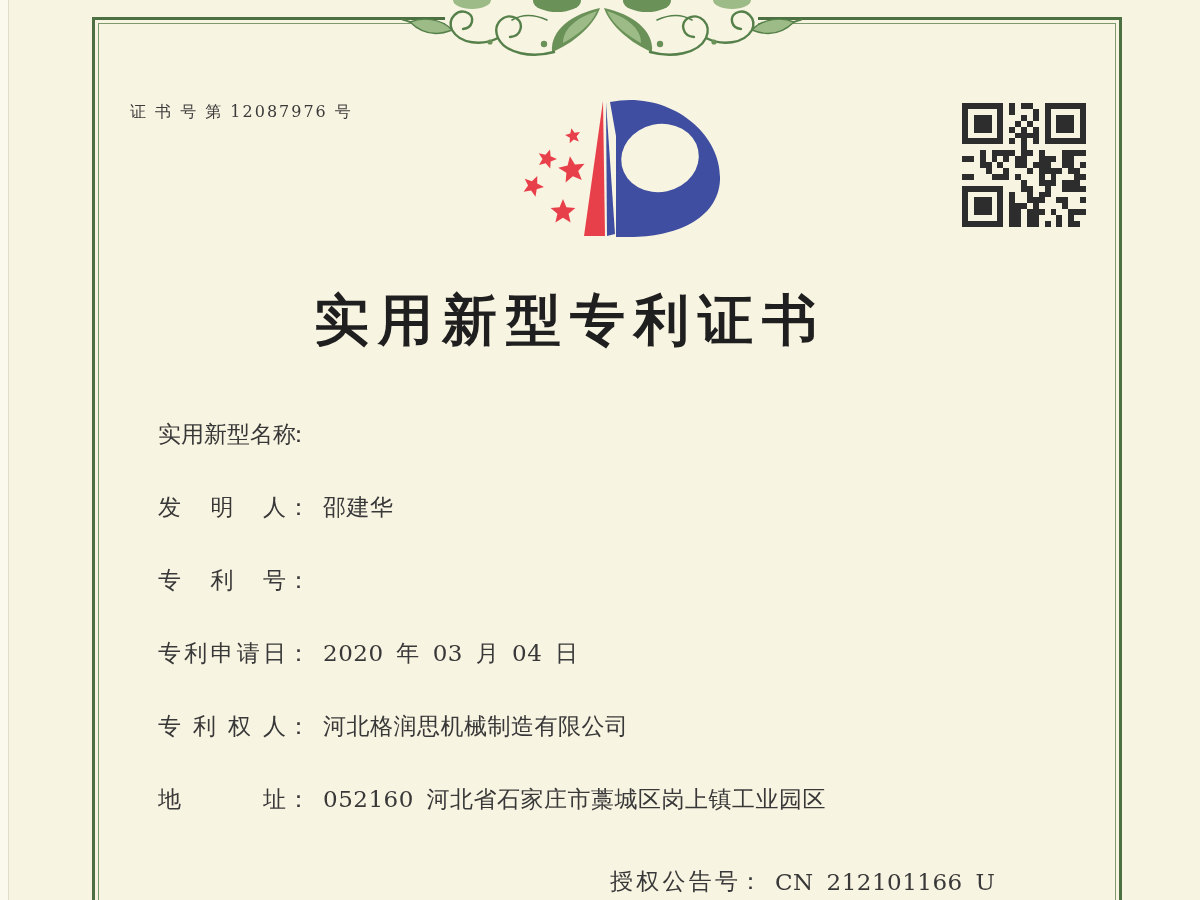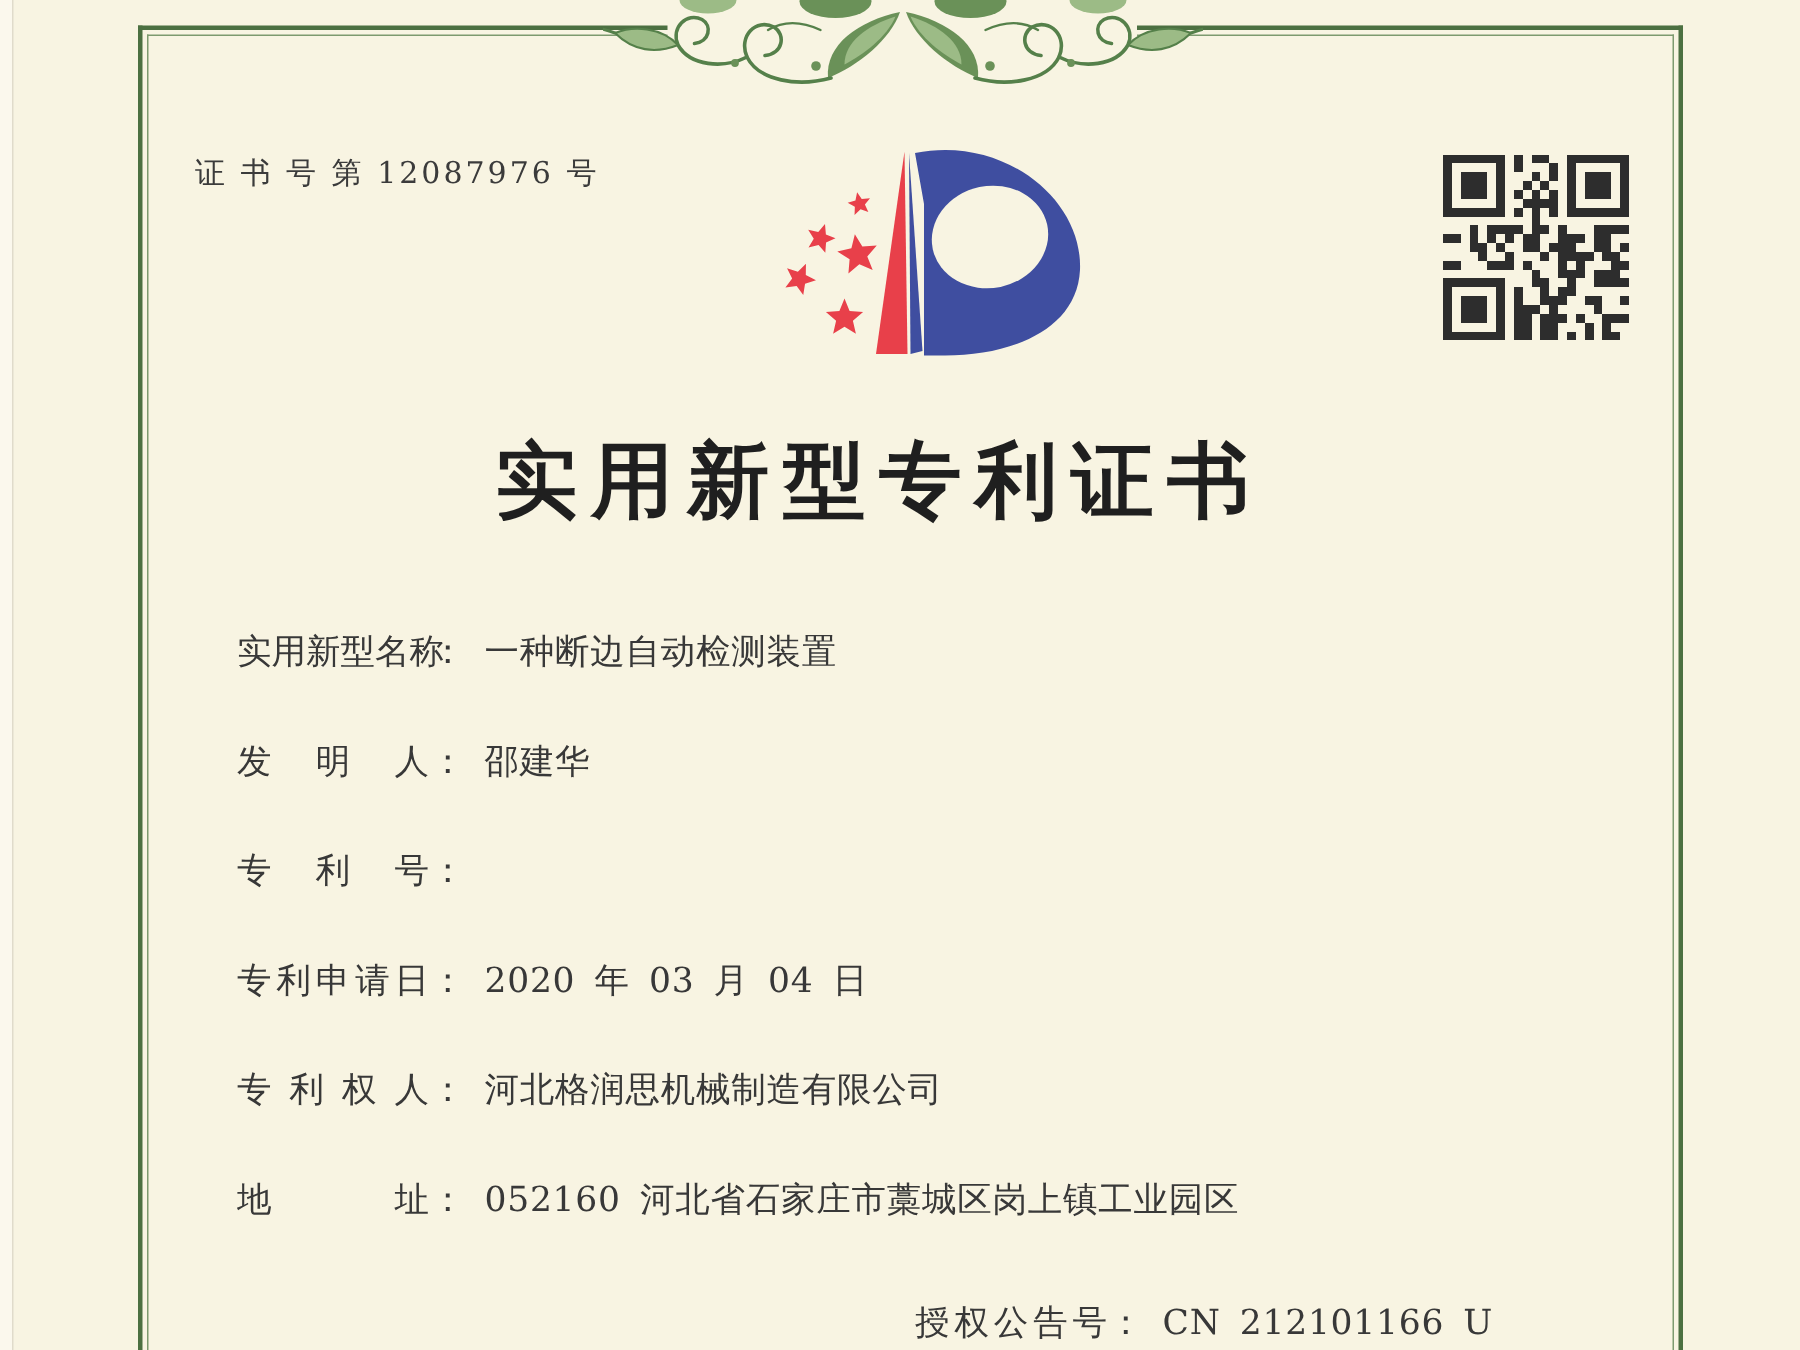--- a/index.html
+++ b/index.html
@@ -17,24 +17,24 @@
   .fr-top-l{left:92px;top:17px;width:353px;height:3px;}
   .fr-top-r{left:758px;top:17px;width:364px;height:3px;}
   .fr-top-l2{left:98px;top:23px;width:347px;height:1px;}
   .fr-top-r2{left:758px;top:23px;width:358px;height:1px;}
   .fr-left{left:92px;top:17px;width:3px;height:883px;}
   .fr-left2{left:98px;top:23px;width:1px;height:877px;}
   .fr-right{left:1119px;top:17px;width:3px;height:883px;}
   .fr-right2{left:1115px;top:23px;width:1px;height:877px;}
   .ornament{position:absolute;left:402px;top:0;width:400px;height:62px;}
   
-  .cert-no{position:absolute;left:130px;top:102px;font-size:20px;letter-spacing:2px;color:#3b3b3b;}
+  .cert-no{position:absolute;left:130px;top:102px;font-size:16px;letter-spacing:2px;color:#3b3b3b;}
   .logo{position:absolute;left:518px;top:96px;width:210px;height:155px;}
   .qr{position:absolute;left:962px;top:103px;width:124px;height:124px;}
-  .title{position:absolute;left:16px;top:284px;width:1140px;text-align:center;
+  .title{position:absolute;left:0;top:284px;width:1140px;text-align:center;
     font-size:55px;font-weight:700;letter-spacing:9px;color:var(--title-ink,#1f1f1f);}
   
   .fields{position:absolute;left:158px;top:419px;right:50px;font-size:23px;}
   .row{height:73px;display:flex;white-space:nowrap;}
   .lbl{display:inline-block;width:128px;text-align:justify;text-align-last:justify;
     -moz-text-align-last:justify;text-justify:inter-character;}
   .colon{margin-left:1px;}
   .val{margin-left:13px;word-spacing:5px;letter-spacing:.5px;}
   .row-footer{margin-top:-12px;position:relative;}
   .grant-right{position:absolute;left:452px;top:0;height:100%;display:flex;align-items:center;}
@@ -98,21 +98,20 @@
       <path d="M0 0h1v1h-1zM1 0h1v1h-1zM2 0h1v1h-1zM3 0h1v1h-1zM4 0h1v1h-1zM5 0h1v1h-1zM6 0h1v1h-1zM0 1h1v1h-1zM6 1h1v1h-1zM0 2h1v1h-1zM2 2h1v1h-1zM3 2h1v1h-1zM4 2h1v1h-1zM6 2h1v1h-1zM0 3h1v1h-1zM2 3h1v1h-1zM3 3h1v1h-1zM4 3h1v1h-1zM6 3h1v1h-1zM0 4h1v1h-1zM2 4h1v1h-1zM3 4h1v1h-1zM4 4h1v1h-1zM6 4h1v1h-1zM0 5h1v1h-1zM6 5h1v1h-1zM0 6h1v1h-1zM1 6h1v1h-1zM2 6h1v1h-1zM3 6h1v1h-1zM4 6h1v1h-1zM5 6h1v1h-1zM6 6h1v1h-1zM14 0h1v1h-1zM15 0h1v1h-1zM16 0h1v1h-1zM17 0h1v1h-1zM18 0h1v1h-1zM19 0h1v1h-1zM20 0h1v1h-1zM14 1h1v1h-1zM20 1h1v1h-1zM14 2h1v1h-1zM16 2h1v1h-1zM17 2h1v1h-1zM18 2h1v1h-1zM20 2h1v1h-1zM14 3h1v1h-1zM16 3h1v1h-1zM17 3h1v1h-1zM18 3h1v1h-1zM20 3h1v1h-1zM14 4h1v1h-1zM16 4h1v1h-1zM17 4h1v1h-1zM18 4h1v1h-1zM20 4h1v1h-1zM14 5h1v1h-1zM20 5h1v1h-1zM14 6h1v1h-1zM15 6h1v1h-1zM16 6h1v1h-1zM17 6h1v1h-1zM18 6h1v1h-1zM19 6h1v1h-1zM20 6h1v1h-1zM0 14h1v1h-1zM1 14h1v1h-1zM2 14h1v1h-1zM3 14h1v1h-1zM4 14h1v1h-1zM5 14h1v1h-1zM6 14h1v1h-1zM0 15h1v1h-1zM6 15h1v1h-1zM0 16h1v1h-1zM2 16h1v1h-1zM3 16h1v1h-1zM4 16h1v1h-1zM6 16h1v1h-1zM0 17h1v1h-1zM2 17h1v1h-1zM3 17h1v1h-1zM4 17h1v1h-1zM6 17h1v1h-1zM0 18h1v1h-1zM2 18h1v1h-1zM3 18h1v1h-1zM4 18h1v1h-1zM6 18h1v1h-1zM0 19h1v1h-1zM6 19h1v1h-1zM0 20h1v1h-1zM1 20h1v1h-1zM2 20h1v1h-1zM3 20h1v1h-1zM4 20h1v1h-1zM5 20h1v1h-1zM6 20h1v1h-1zM8 0h1v1h-1zM10 0h1v1h-1zM11 0h1v1h-1zM8 1h1v1h-1zM12 1h1v1h-1zM10 2h1v1h-1zM12 2h1v1h-1zM9 3h1v1h-1zM11 3h1v1h-1zM8 4h1v1h-1zM10 4h1v1h-1zM12 4h1v1h-1zM9 5h1v1h-1zM10 5h1v1h-1zM11 5h1v1h-1zM12 5h1v1h-1zM8 6h1v1h-1zM10 6h1v1h-1zM12 6h1v1h-1zM10 7h1v1h-1zM3 8h1v1h-1zM5 8h1v1h-1zM6 8h1v1h-1zM7 8h1v1h-1zM8 8h1v1h-1zM10 8h1v1h-1zM11 8h1v1h-1zM13 8h1v1h-1zM17 8h1v1h-1zM18 8h1v1h-1zM19 8h1v1h-1zM20 8h1v1h-1zM0 9h1v1h-1zM1 9h1v1h-1zM3 9h1v1h-1zM5 9h1v1h-1zM7 9h1v1h-1zM9 9h1v1h-1zM10 9h1v1h-1zM13 9h1v1h-1zM14 9h1v1h-1zM15 9h1v1h-1zM17 9h1v1h-1zM18 9h1v1h-1zM3 10h1v1h-1zM4 10h1v1h-1zM6 10h1v1h-1zM9 10h1v1h-1zM10 10h1v1h-1zM12 10h1v1h-1zM13 10h1v1h-1zM14 10h1v1h-1zM17 10h1v1h-1zM18 10h1v1h-1zM20 10h1v1h-1zM4 11h1v1h-1zM7 11h1v1h-1zM11 11h1v1h-1zM13 11h1v1h-1zM14 11h1v1h-1zM15 11h1v1h-1zM16 11h1v1h-1zM18 11h1v1h-1zM19 11h1v1h-1zM0 12h1v1h-1zM1 12h1v1h-1zM5 12h1v1h-1zM6 12h1v1h-1zM7 12h1v1h-1zM9 12h1v1h-1zM13 12h1v1h-1zM15 12h1v1h-1zM19 12h1v1h-1zM20 12h1v1h-1zM10 13h1v1h-1zM13 13h1v1h-1zM14 13h1v1h-1zM15 13h1v1h-1zM17 13h1v1h-1zM18 13h1v1h-1zM19 13h1v1h-1zM10 14h1v1h-1zM11 14h1v1h-1zM14 14h1v1h-1zM17 14h1v1h-1zM18 14h1v1h-1zM19 14h1v1h-1zM20 14h1v1h-1zM8 15h1v1h-1zM11 15h1v1h-1zM13 15h1v1h-1zM14 15h1v1h-1zM8 16h1v1h-1zM11 16h1v1h-1zM12 16h1v1h-1zM13 16h1v1h-1zM16 16h1v1h-1zM17 16h1v1h-1zM20 16h1v1h-1zM8 17h1v1h-1zM9 17h1v1h-1zM10 17h1v1h-1zM12 17h1v1h-1zM17 17h1v1h-1zM8 18h1v1h-1zM9 18h1v1h-1zM11 18h1v1h-1zM12 18h1v1h-1zM13 18h1v1h-1zM15 18h1v1h-1zM18 18h1v1h-1zM19 18h1v1h-1zM20 18h1v1h-1zM8 19h1v1h-1zM9 19h1v1h-1zM11 19h1v1h-1zM12 19h1v1h-1zM16 19h1v1h-1zM18 19h1v1h-1zM8 20h1v1h-1zM9 20h1v1h-1zM11 20h1v1h-1zM12 20h1v1h-1zM14 20h1v1h-1zM16 20h1v1h-1zM18 20h1v1h-1zM19 20h1v1h-1z" fill="#2d2d2d"></path>
     </svg>
 </div>
 
 <div class="title">实用新型专利证书</div>
 
 <div class="fields">
   <div class="row">
     <span class="lbl">实用新型名称</span>
       <span class="colon">：</span>
-      <span class="val">一种断边自动检测装置</span>
   </div>
   <div class="row">
     <span class="lbl">发明人</span>
       <span class="colon">：</span>
       <span class="val">邵建华</span>
   </div>
   <div class="row">
     <span class="lbl">专利号</span>
       <span class="colon">：</span>
   </div>

